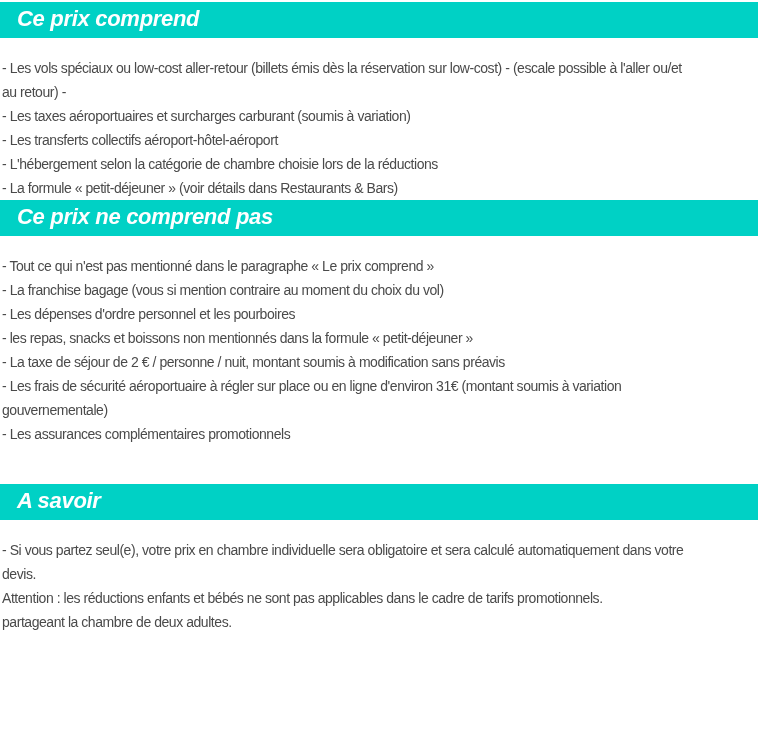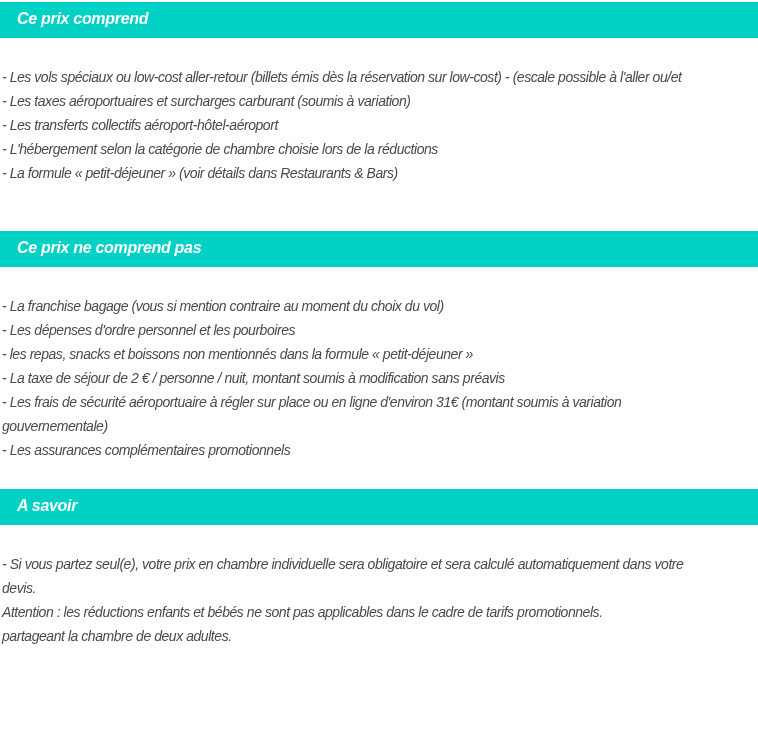--- a/index.html
+++ b/index.html
@@ -23,63 +23,63 @@
     display: flex;
     align-items: center;
     padding-left: 17px;
     box-sizing: border-box;
     width: 758px;
   }
   .band .band-title {
     color: #ffffff;
     font-style: italic;
     font-weight: bold;
-    font-size: 16px;
+    font-size: 22px;
     letter-spacing: -0.3px;
     margin: 0;
     line-height: 1;
     padding-bottom: 2px;
   }
   .band-1 { margin-top: 2px; }
-  .band-2 { margin-top: 46px; }
-  .band-3 { margin-top: 27px; }
+  .band-2 { }
+  .band-3 { margin-top: 38px; }
   .content {
     padding: 18px 4px 0 2px;
-    font-style: italic;
     font-size: 14px;
     line-height: 24px;
     color: #4a4a4a;
     letter-spacing: -0.45px;
-    margin-top: 9px;
   }
   .line {
     white-space: nowrap;
     height: 24px;
   }
 </style>
 </head>
 <body>
 
 <div class="page">
 
   <div class="band band-1">
     <h2 class="band-title">Ce prix comprend</h2>
   </div>
   <div class="content">
     <div class="line">- Les vols spéciaux ou low-cost aller-retour (billets émis dès la réservation sur low-cost) - (escale possible à l'aller ou/et</div>
+    <div class="line">au retour) -</div>
     <div class="line">- Les taxes aéroportuaires et surcharges carburant (soumis à variation)</div>
     <div class="line">- Les transferts collectifs aéroport-hôtel-aéroport</div>
     <div class="line">- L'hébergement selon la catégorie de chambre choisie lors de la réductions</div>
     <div class="line">- La formule « petit-déjeuner » (voir détails dans Restaurants &amp; Bars)</div>
   </div>
 
   <div class="band band-2">
     <h2 class="band-title">Ce prix ne comprend pas</h2>
   </div>
   <div class="content">
+    <div class="line">- Tout ce qui n'est pas mentionné dans le paragraphe « Le prix comprend »</div>
     <div class="line">- La franchise bagage (vous si mention contraire au moment du choix du vol)</div>
     <div class="line">- Les dépenses d'ordre personnel et les pourboires</div>
     <div class="line">- les repas, snacks et boissons non mentionnés dans la formule « petit-déjeuner »</div>
     <div class="line">- La taxe de séjour de 2 € / personne /  nuit, montant soumis à modification sans préavis</div>
     <div class="line">- Les frais de sécurité aéroportuaire à régler sur place ou en ligne d'environ 31€ (montant soumis à variation</div>
     <div class="line">gouvernementale)</div>
     <div class="line">- Les assurances complémentaires promotionnels</div>
   </div>
 
   <div class="band band-3">

